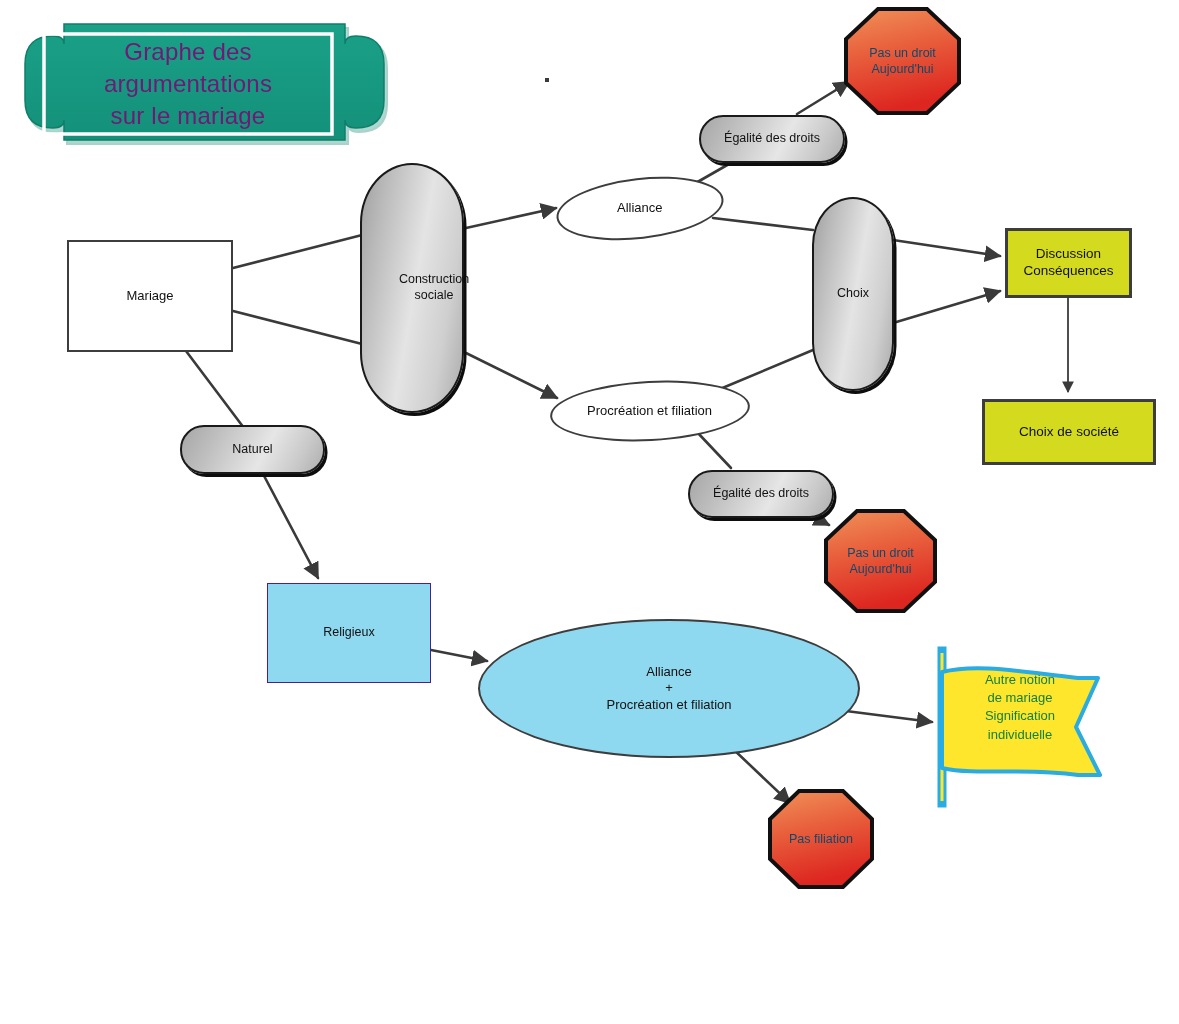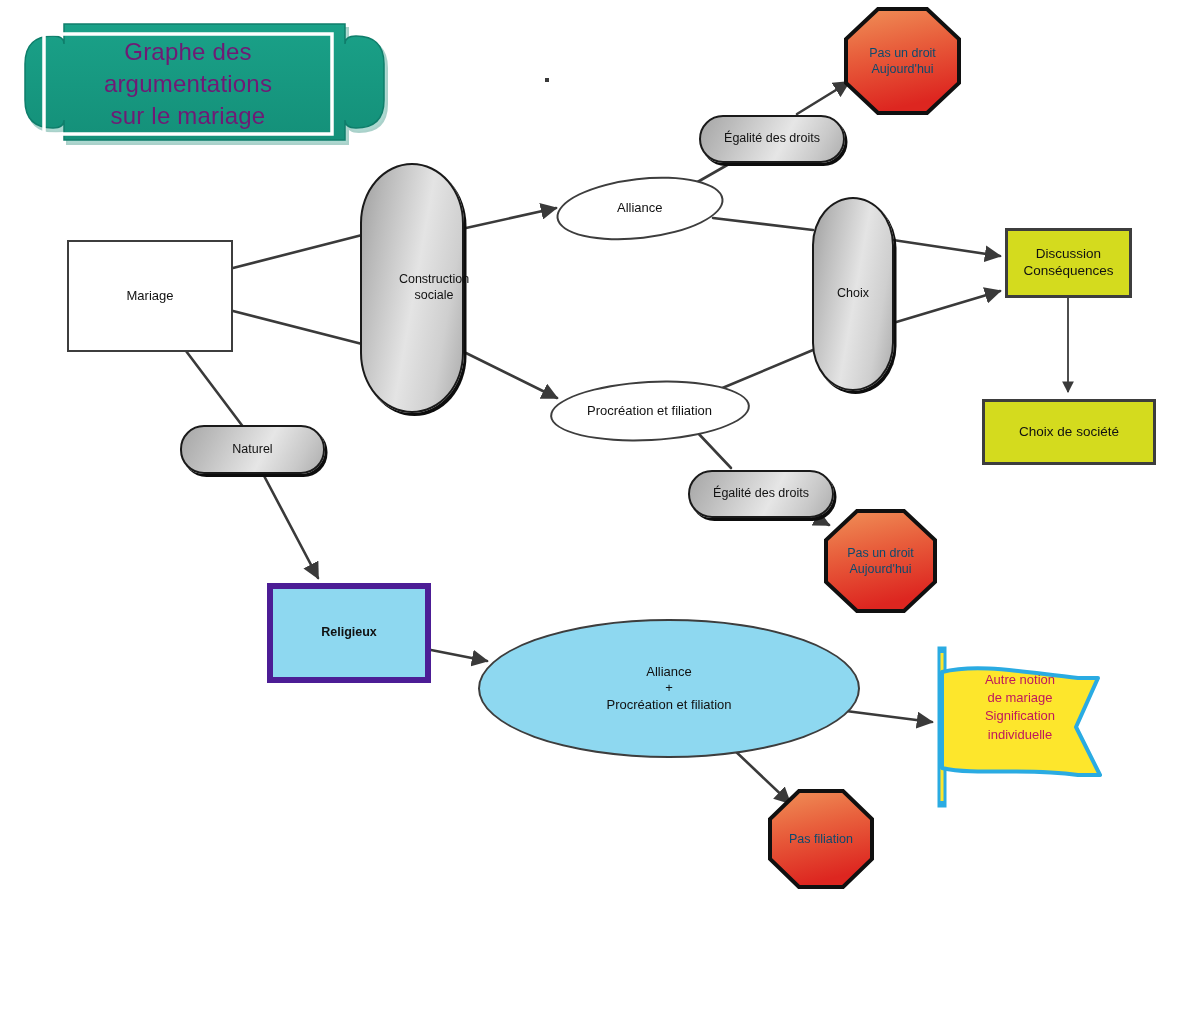--- a/index.html
+++ b/index.html
@@ -65,23 +65,22 @@
     font-size: 13px;
   }
   .rect-yellow {
     background: #d4db1e;
     border: 3px solid #3d3d3d;
     font-size: 13.5px;
     text-align: center;
   }
   .rect-blue {
     background: #8ed8f0;
-    border: 6px solid #4c1d95;
+    border: 1px solid #4c1d95;
     font-size: 12.5px;
-    font-weight: bold;
   }
 
   
   .pill-grey {
     background: linear-gradient(118deg, #a6a6a6 0%, #bdbdbd 22%, #e6e6e6 58%, #c9c9c9 82%, #aeaeae 100%);
     border: 2px solid #1a1a1a;
     box-shadow: 2.5px 3px 0 0 #0d0d0d;
     font-size: 12.5px;
   }
   .pill-tall {
@@ -120,21 +119,21 @@
   }
 
   
   .flag-wrap { position: absolute; }
   .flag-text {
     position: absolute;
     left: 34px; top: 26px;
     width: 112px;
     text-align: center;
     font-size: 13px;
-    color: #be185d;
+    color: #15803d;
     white-space: pre-line;
     line-height: 1.4;
   }
 
   .dot {
     position: absolute;
     width: 4px; height: 4px;
     background: #3a3a3a;
   }
 </style>

